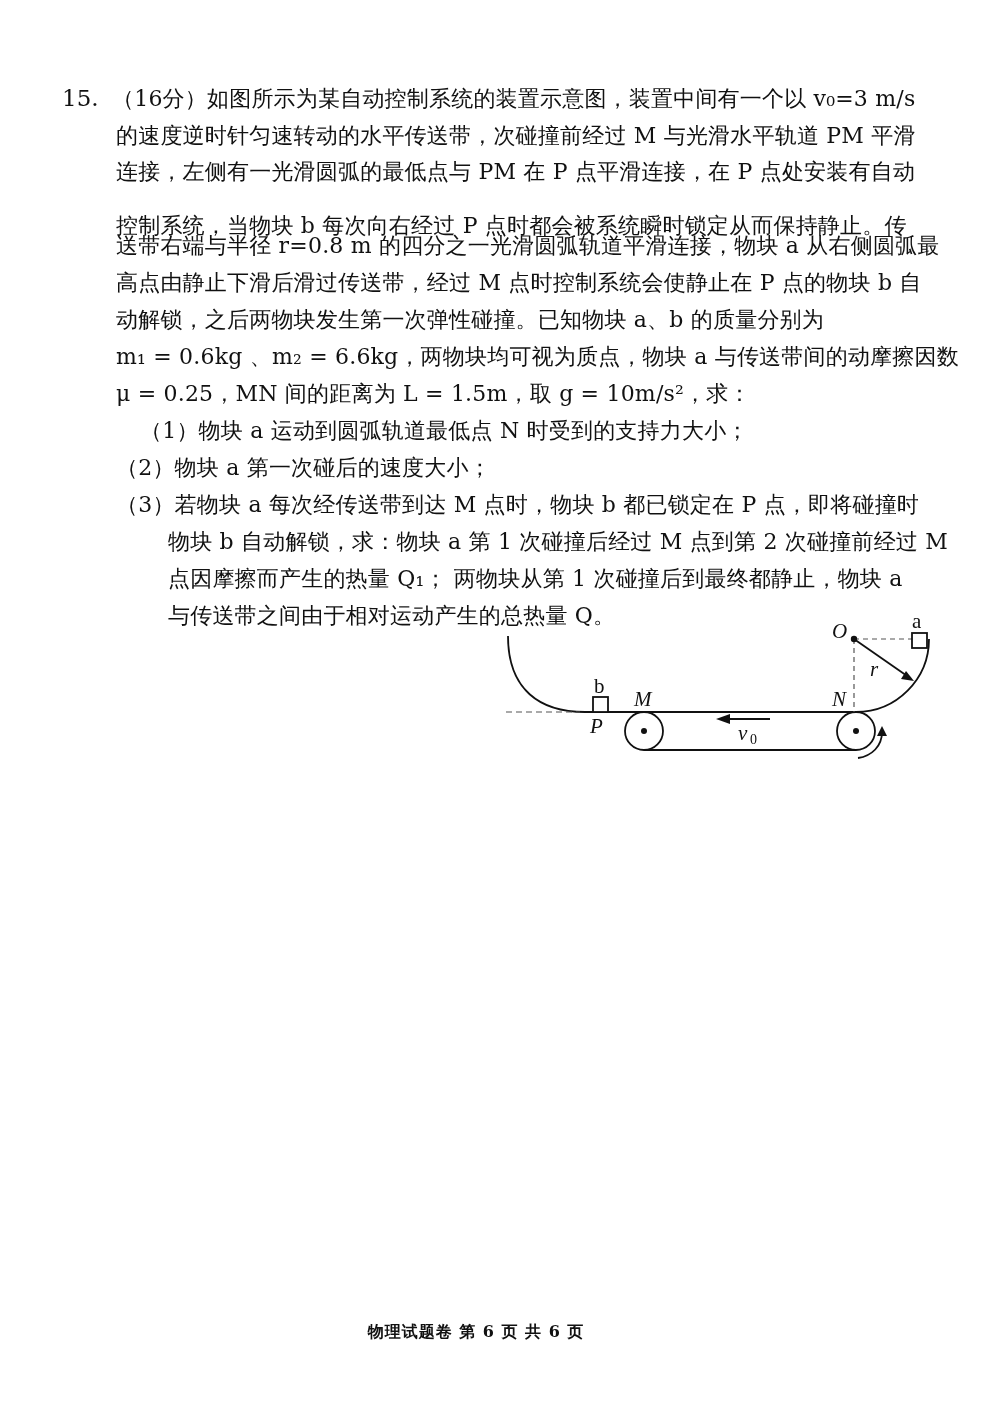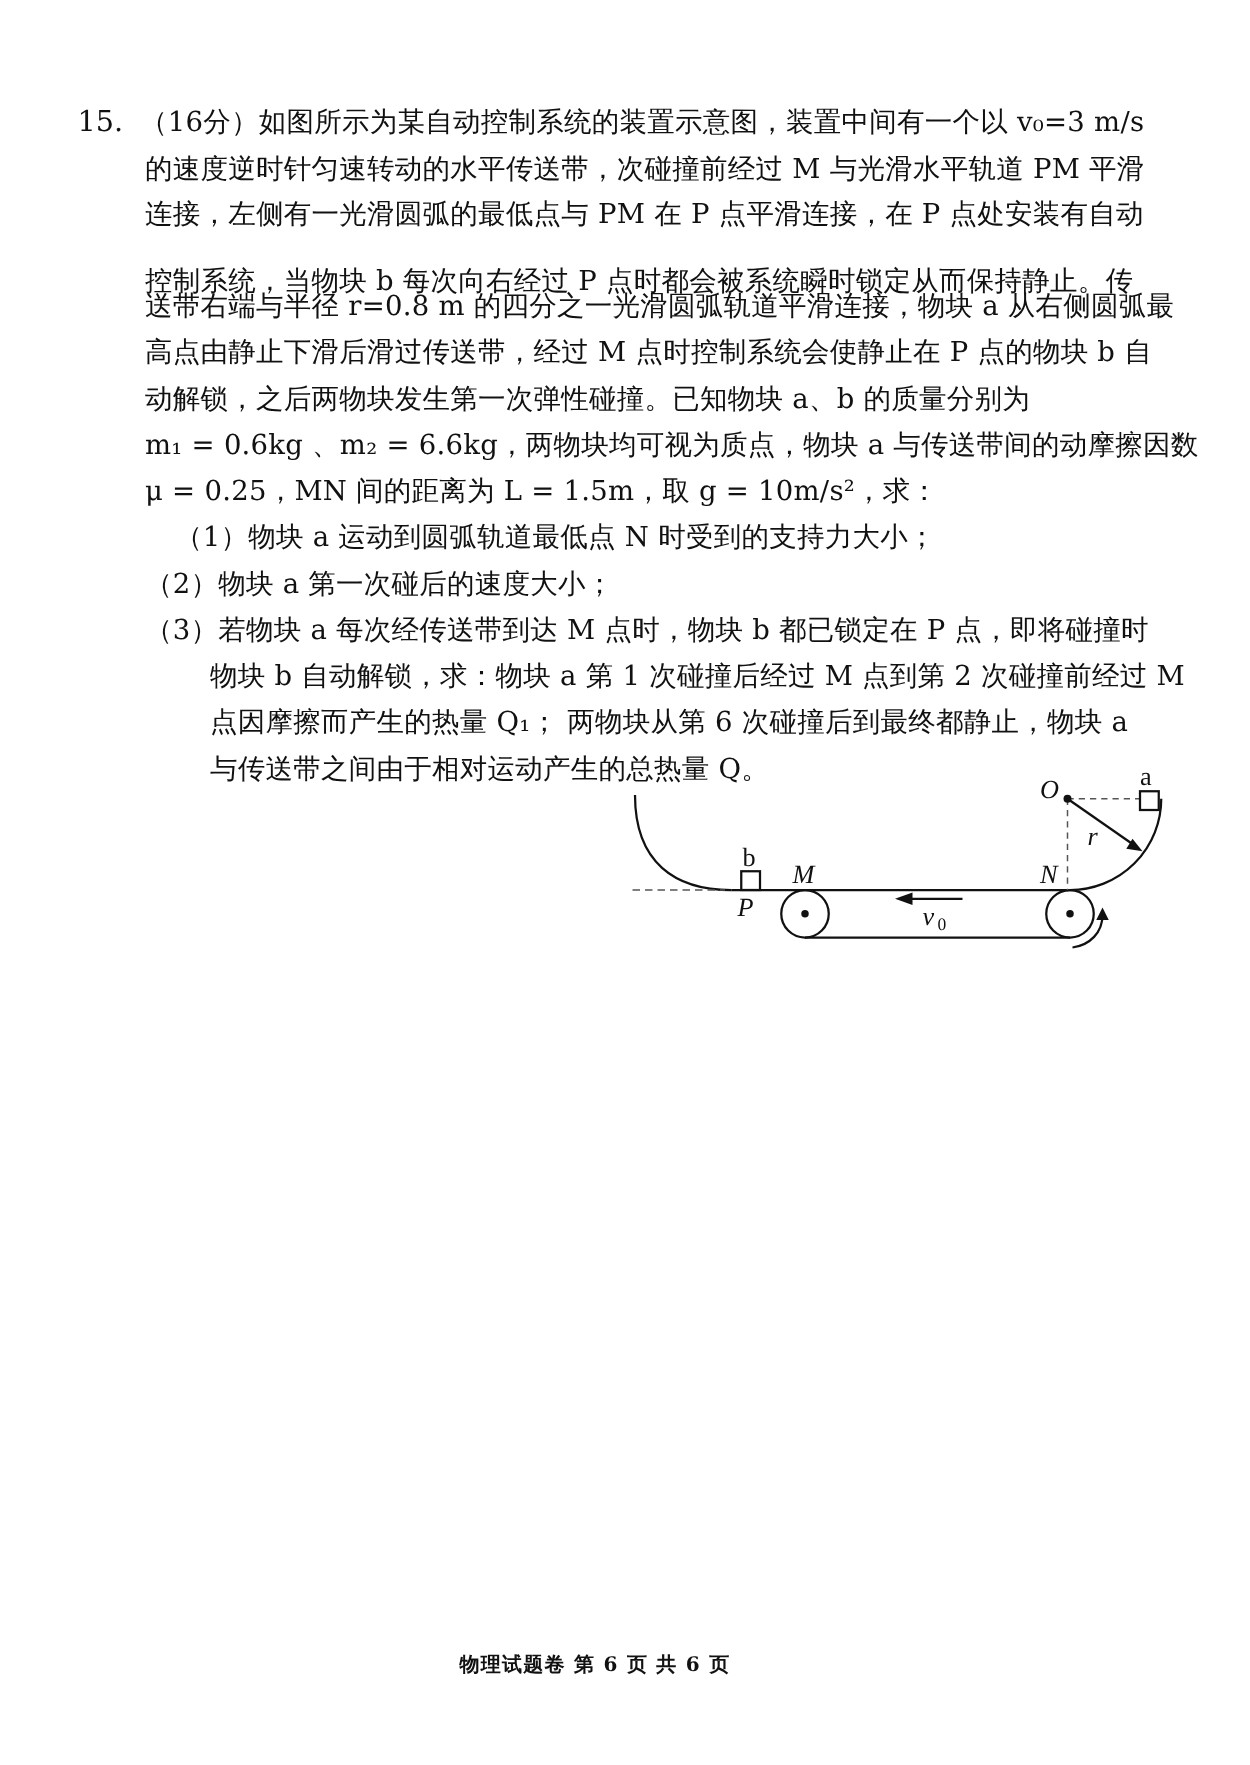--- a/index.html
+++ b/index.html
@@ -26,21 +26,21 @@
   <div class="line" style="top:302px; left:116px;">动解锁，之后两物块发生第一次弹性碰撞。已知物块 a、b 的质量分别为</div>
   <div class="line" style="top:339px; left:116px;text-align:right;">m₁ = 0.6kg 、m₂ = 6.6kg，两物块均可视为质点，物块 a 与传送带间的动摩擦因数</div>
   <div class="line" style="top:376px; left:116px;">μ = 0.25，MN 间的距离为 L = 1.5m，取 g = 10m/s²，求：</div>
 </div>
 
 <div>
   <div class="line" style="top:413px; left:116px;margin-left:24px;">（1）物块 a 运动到圆弧轨道最低点 N 时受到的支持力大小；</div>
   <div class="line" style="top:450px; left:116px;">（2）物块 a 第一次碰后的速度大小；</div>
   <div class="line" style="top:487px; left:116px;">（3）若物块 a 每次经传送带到达 M 点时，物块 b 都已锁定在 P 点，即将碰撞时</div>
   <div class="line" style="top:524px; left:168px;">物块 b 自动解锁，求：物块 a 第 1 次碰撞后经过 M 点到第 2 次碰撞前经过 M</div>
-  <div class="line" style="top:561px; left:168px;">点因摩擦而产生的热量 Q₁；  两物块从第 6 次碰撞后到最终都静止，物块 a</div>
+  <div class="line" style="top:561px; left:168px;">点因摩擦而产生的热量 Q₁；  两物块从第 1 次碰撞后到最终都静止，物块 a</div>
   <div class="line" style="top:598px; left:168px;">与传送带之间由于相对运动产生的总热量 Q。</div>
 </div>
 
 <svg width="1000" height="1412" style="position:absolute; left:0; top:0;" viewBox="0 0 1000 1412">
   <g stroke="#111" fill="none" stroke-width="1.8">
 
     <path d="M508,636 C508,690 540,712 585,712"></path>
 
     <line x1="506" y1="712" x2="580" y2="712" stroke-dasharray="6,4" stroke-width="1.2" stroke="#555"></line>
 

